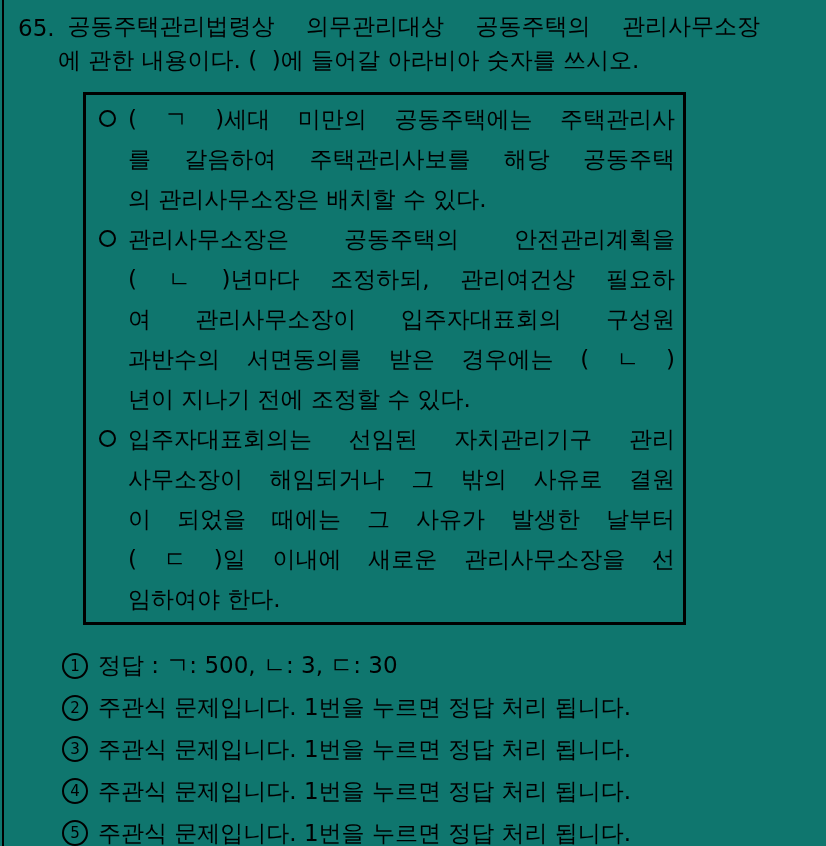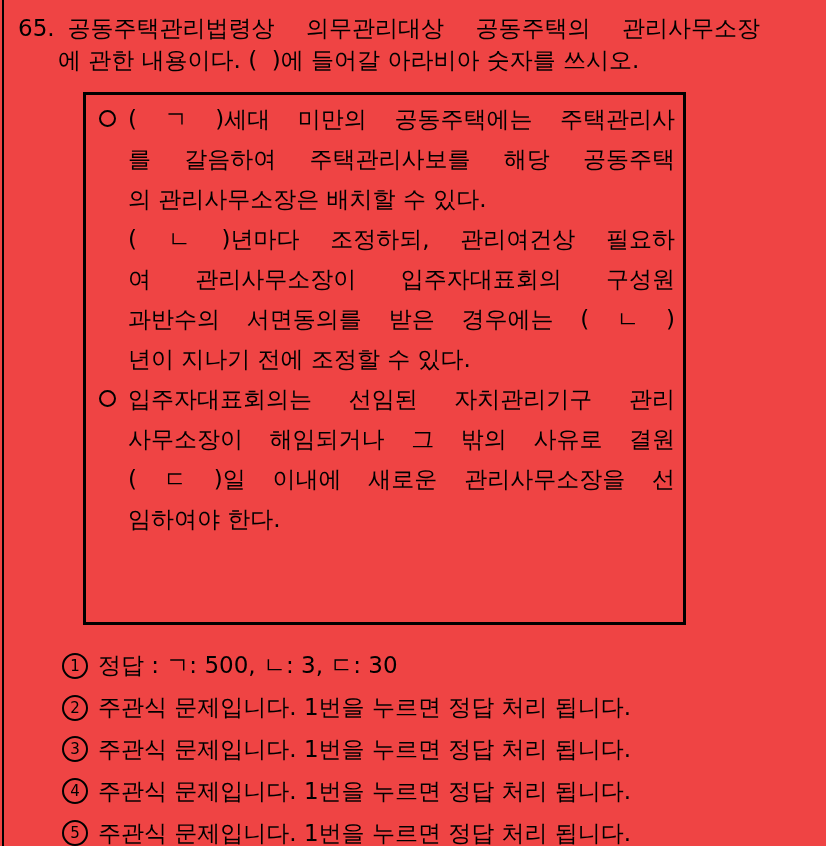--- a/index.html
+++ b/index.html
@@ -1,20 +1,20 @@
 <!DOCTYPE html>
 <html><head>
 <meta charset="utf-8">
 <style>
   html, body { margin: 0; padding: 0; }
   .page {
     position: relative;
     width: 826px;
     height: 846px;
-    background: #ef4444;
+    background: #0f766e;
     color: #000000;
     font-family: "DejaVu Sans", sans-serif;
     overflow: hidden;
   }
   .left-rule {
     position: absolute;
     left: 2px; top: 0;
     width: 2px; height: 846px;
     background: #000000;
   }
@@ -26,20 +26,21 @@
     font-size: 23px;
     line-height: 32px;
   }
   .q-line1 { display: flex; }
   .q-num { flex: none; }
   .q-text {
     flex: 1;
     margin-left: 13px;
     text-align: justify;
     text-align-last: justify;
+    font-family: Liberation Mono, monospace;
   }
   .q-line2 { margin-left: 40px; }
   
   .box {
     position: absolute;
     left: 83px; top: 92px;
     width: 603px; height: 533px;
     border: 3px solid #000000;
     box-sizing: border-box;
     padding: 4px 8px 0 13px;
@@ -109,32 +110,39 @@
 
     <div class="brow">
       <span class="marker-col">
           <span class="bullet"></span>
         </span>
       <span class="bline just">( ㄱ )세대 미만의 공동주택에는 주택관리사</span>
     </div>
     <div class="bline cont just">를 갈음하여 주택관리사보를 해당 공동주택</div>
     <div class="bline cont">의 관리사무소장은 배치할 수 있다.</div>
 
+    <div class="brow">
+      <span class="marker-col">
+          <span class="bullet"></span>
+        </span>
+      <span class="bline just">관리사무소장은 공동주택의 안전관리계획을</span>
+    </div>
     <div class="bline cont just">( ㄴ )년마다 조정하되, 관리여건상 필요하</div>
     <div class="bline cont just">여 관리사무소장이 입주자대표회의 구성원</div>
     <div class="bline cont just">과반수의 서면동의를 받은 경우에는 ( ㄴ )</div>
     <div class="bline cont">년이 지나기 전에 조정할 수 있다.</div>
 
     <div class="brow">
       <span class="marker-col">
           <span class="bullet"></span>
         </span>
       <span class="bline just">입주자대표회의는 선임된 자치관리기구 관리</span>
     </div>
     <div class="bline cont just">사무소장이 해임되거나 그 밖의 사유로 결원</div>
+    <div class="bline cont just">이 되었을 때에는 그 사유가 발생한 날부터</div>
     <div class="bline cont just">( ㄷ )일 이내에 새로운 관리사무소장을 선</div>
     <div class="bline cont">임하여야 한다.</div>
 
   </div>
 
   <div class="choices">
     <div class="choice">
       <span class="cnum">1</span>
       <span class="ctext">정답 : ㄱ: 500, ㄴ: 3, ㄷ: 30</span>
     </div>

